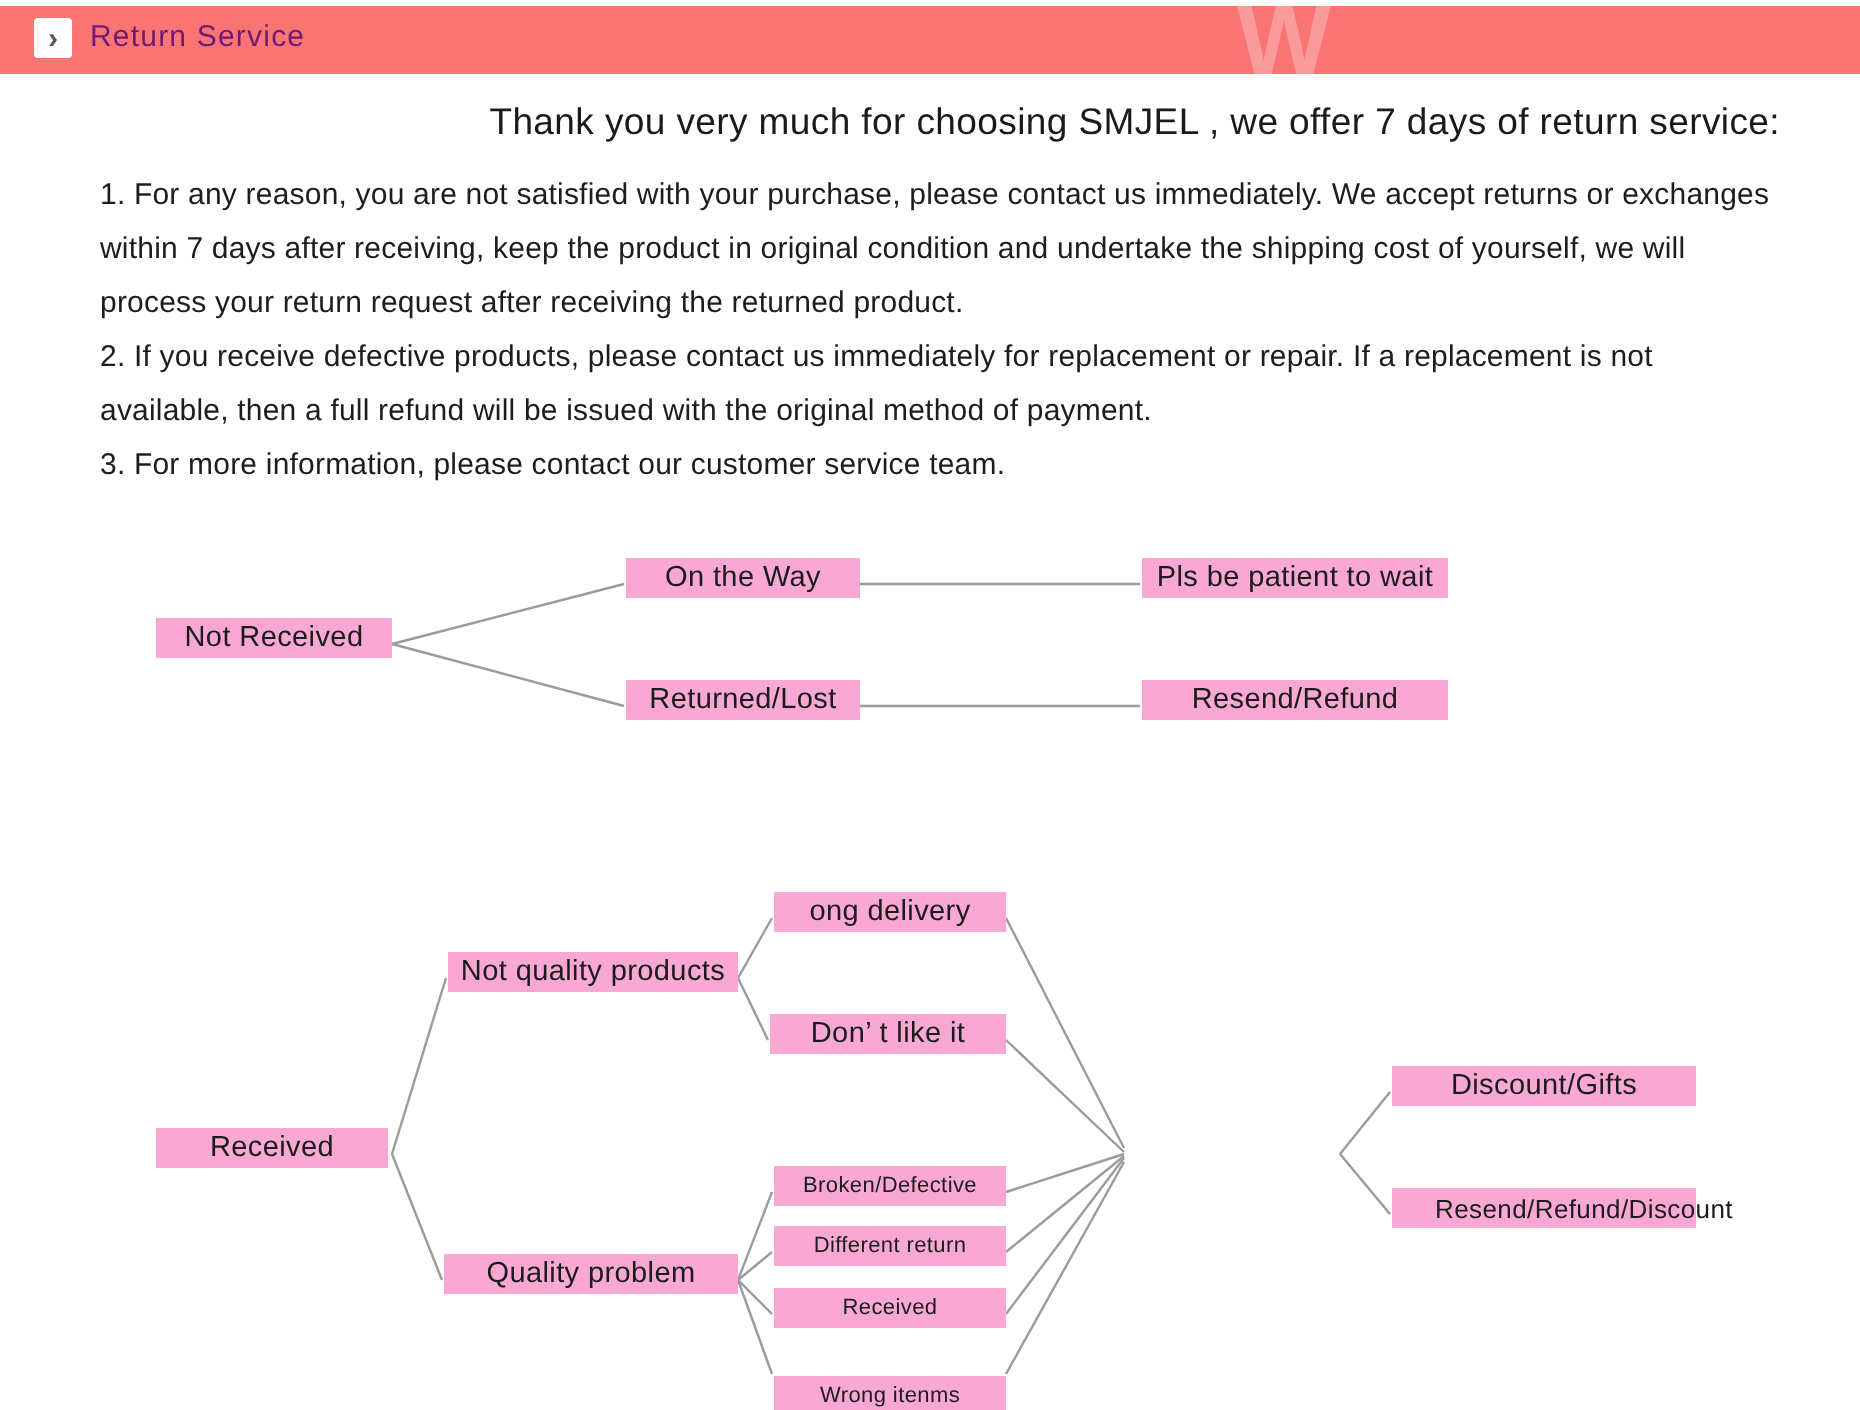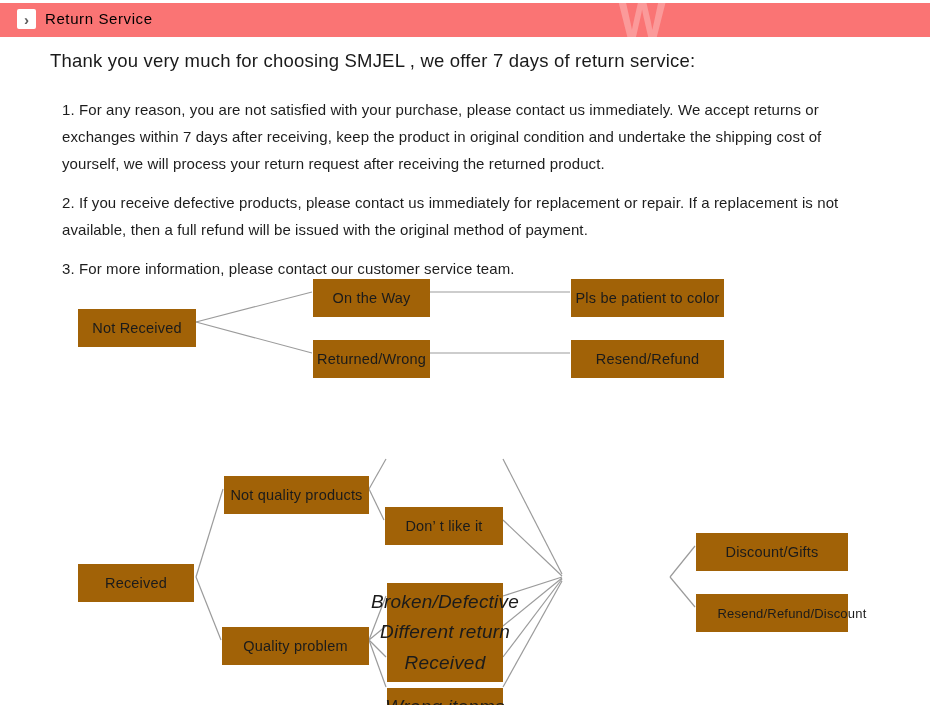--- a/index.html
+++ b/index.html
@@ -29,21 +29,21 @@
     border-radius: 2px;
     display: flex; align-items: center; justify-content: center;
     color: #5c5c5c;
     font-size: 15px;
     font-weight: bold;
     line-height: 1;
   }
   .header-title {
     position: absolute;
     left: 45px; top: 7px;
-    color: #000000;
+    color: #701a75;
     font-size: 15px;
     letter-spacing: 0.6px;
   }
   .header-watermark {
     position: absolute;
     left: 596px; top: -10px;
     width: 92px; height: 54px;
     color: rgba(255,255,255,0.28);
     font-size: 50px;
     font-weight: bold;
@@ -53,53 +53,54 @@
   }
 
   
   .intro-title {
     position: absolute;
     left: 50px; top: 50px;
     width: 840px;
     color: #1a1a1a;
     font-size: 18.5px;
     letter-spacing: 0.2px;
+    text-align: right;
   }
   .intro-paragraphs {
     position: absolute;
     left: 50px; top: 84px;
     width: 840px;
     color: #1d1d1d;
     font-size: 15px;
     line-height: 27px;
     letter-spacing: 0.1px;
   }
-  .intro-paragraphs p { margin: 12px; }
+  .intro-paragraphs p { margin: 0; }
 
   
   .fc-lines {
     position: absolute;
     left: 0; top: 0;
     width: 930px; height: 705px;
     z-index: 0;
   }
   .fc-node {
     position: absolute;
-    height: 38px;
-    background: #a16207;
+    height: 20px;
+    background: #f9a8d4;
     color: #1b1b1b;
     display: flex;
     align-items: center;
     justify-content: center;
     font-size: 14.5px;
     letter-spacing: 0.2px;
     z-index: 1;
     white-space: nowrap;
   }
-  .fc-node.small { font-size: 19px; font-style: italic; }
+  .fc-node.small { font-size: 11px; }
   .fc-node.xsmall { font-size: 13px; padding-left: 40px; }
 </style>
 </head>
 <body>
 
 <div class="page">
 
   <div class="header">
     <div class="header-icon-box">›</div>
     <div class="header-title">Return Service</div>
@@ -135,27 +136,28 @@
       <line x1="503" y1="626" x2="562" y2="578"></line>
       <line x1="503" y1="657" x2="562" y2="579"></line>
       <line x1="503" y1="687" x2="562" y2="581"></line>
       <line x1="670" y1="577" x2="695" y2="546"></line>
       <line x1="670" y1="577" x2="695" y2="607"></line>
     </g>
   </svg>
 
   <div class="fc-node" style="left:78px;  top:309px; width:118px">Not Received</div>
   <div class="fc-node" style="left:313px; top:279px; width:117px">On the Way</div>
-  <div class="fc-node" style="left:313px; top:340px; width:117px">Returned/Wrong</div>
-  <div class="fc-node" style="left:571px; top:279px; width:153px">Pls be patient to color</div>
+  <div class="fc-node" style="left:313px; top:340px; width:117px">Returned/Lost</div>
+  <div class="fc-node" style="left:571px; top:279px; width:153px">Pls be patient to wait</div>
   <div class="fc-node" style="left:571px; top:340px; width:153px">Resend/Refund</div>
 
   <div class="fc-node" style="left:78px;  top:564px; width:116px">Received</div>
   <div class="fc-node" style="left:224px; top:476px; width:145px">Not quality products</div>
   <div class="fc-node" style="left:222px; top:627px; width:147px">Quality problem</div>
+  <div class="fc-node" style="left:387px; top:446px; width:116px">ong delivery</div>
   <div class="fc-node" style="left:385px; top:507px; width:118px">Don’ t like it</div>
   <div class="fc-node small" style="left:387px; top:583px; width:116px">Broken/Defective</div>
   <div class="fc-node small" style="left:387px; top:613px; width:116px">Different return</div>
   <div class="fc-node small" style="left:387px; top:644px; width:116px">Received</div>
   <div class="fc-node small" style="left:387px; top:688px; width:116px">Wrong itenms</div>
   <div class="fc-node" style="left:696px; top:533px; width:152px">Discount/Gifts</div>
   <div class="fc-node xsmall" style="left:696px; top:594px; width:152px">Resend/Refund/Discount</div>
 
 </div>
 

